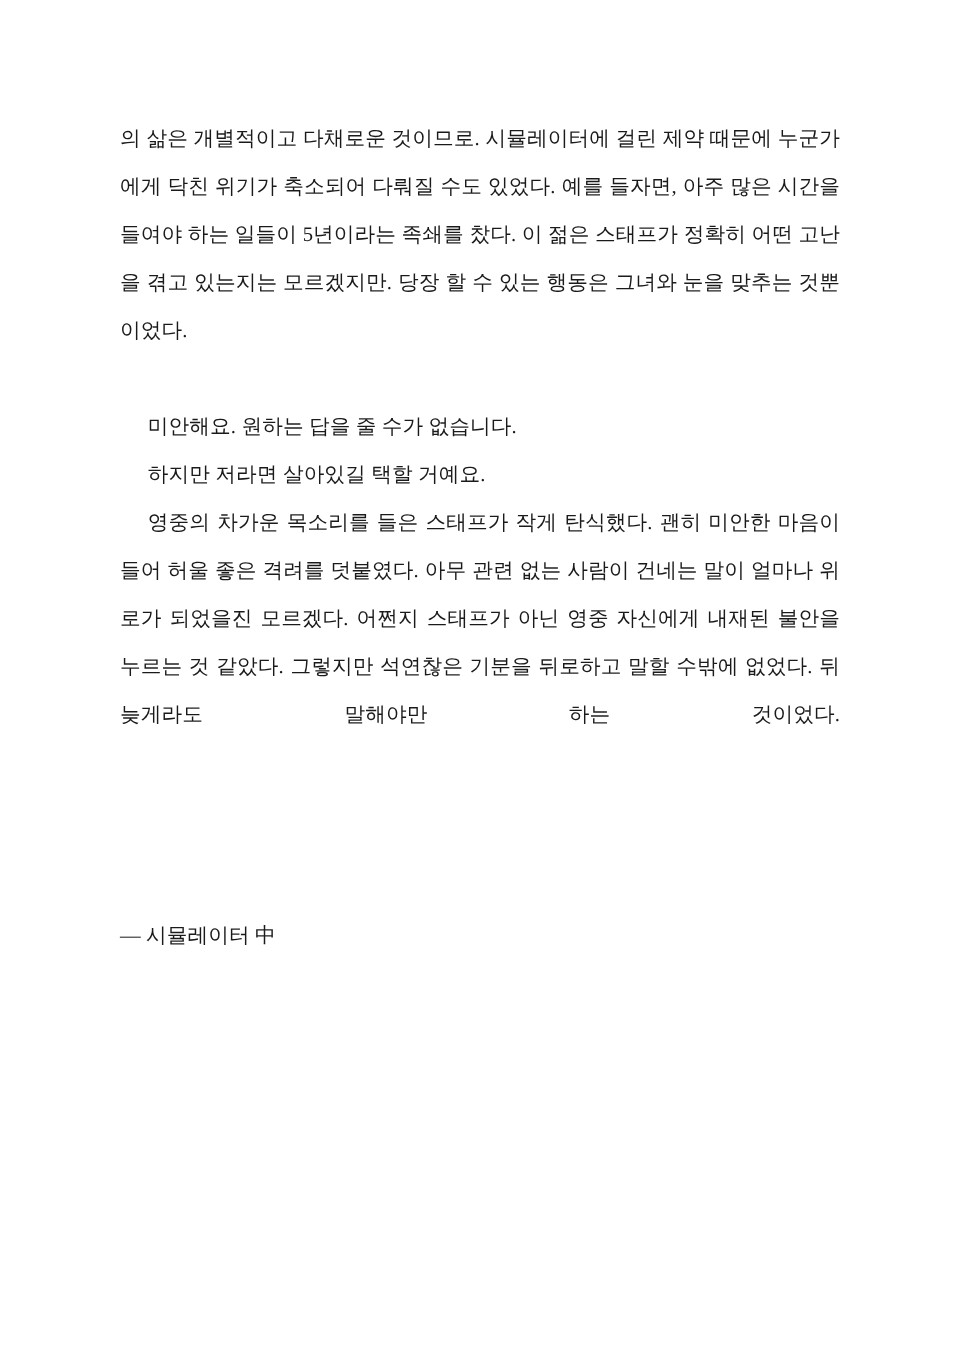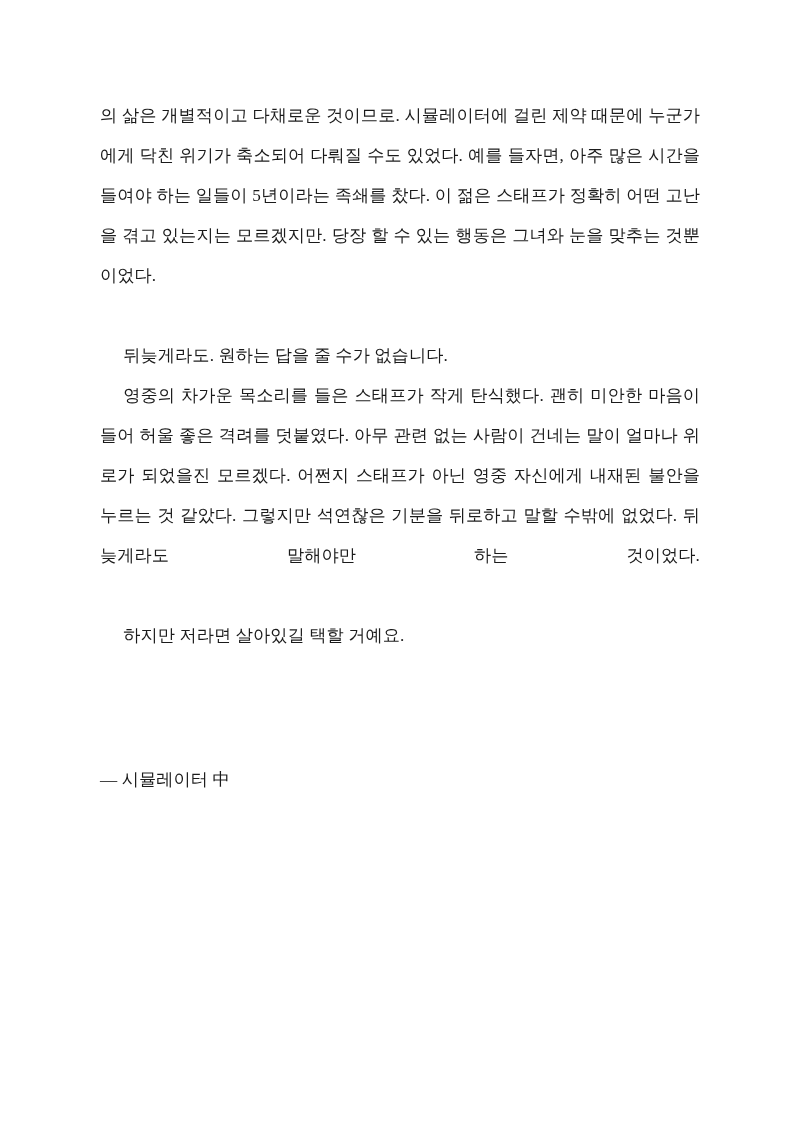--- a/index.html
+++ b/index.html
@@ -60,24 +60,24 @@
   }
 </style>
 </head>
 <body>
 
 <div class="page">
   <div class="body-text">
 
     <p class="para">의 삶은 개별적이고 다채로운 것이므로. 시뮬레이터에 걸린 제약 때문에 누군가에게 닥친 위기가 축소되어 다뤄질 수도 있었다. 예를 들자면, 아주 많은 시간을 들여야 하는 일들이 5년이라는 족쇄를 찼다. 이 젊은 스태프가 정확히 어떤 고난을 겪고 있는지는 모르겠지만. 당장 할 수 있는 행동은 그녀와 눈을 맞추는 것뿐이었다.</p>
 
-    <p class="para indent noafter">뒤늦게라도. 원하는 답을 줄 수가 없습니다.</p>
+    <p class="para indent noafter">미안해요. 원하는 답을 줄 수가 없습니다.</p>
+
+    <p class="para indent noafter">하지만 저라면 살아있길 택할 거예요.</p>
 
     <p class="para indent">영중의 차가운 목소리를 들은 스태프가 작게 탄식했다. 괜히 미안한 마음이 들어 허울 좋은 격려를 덧붙였다. 아무 관련 없는 사람이 건네는 말이 얼마나 위로가 되었을진 모르겠다. 어쩐지 스태프가 아닌 영중 자신에게 내재된 불안을 누르는 것 같았다. 그렇지만 석연찮은 기분을 뒤로하고 말할 수밖에 없었다. 뒤늦게라도 말해야만 하는 것이었다.</p>
-
-    <p class="para indent noafter">하지만 저라면 살아있길 택할 거예요.</p>
 
   </div>
 
   <div class="spacer-attr"></div>
 
   <div class="attribution">— 시뮬레이터 中</div>
 </div>
 
 </body></html>

